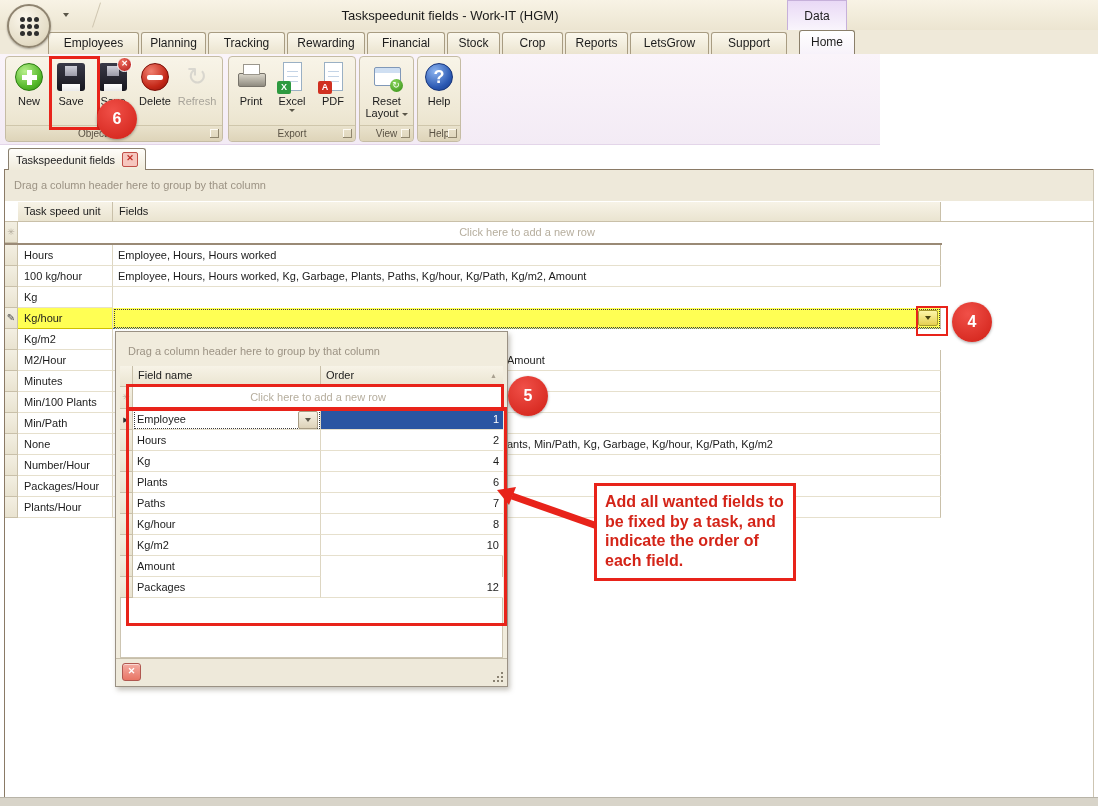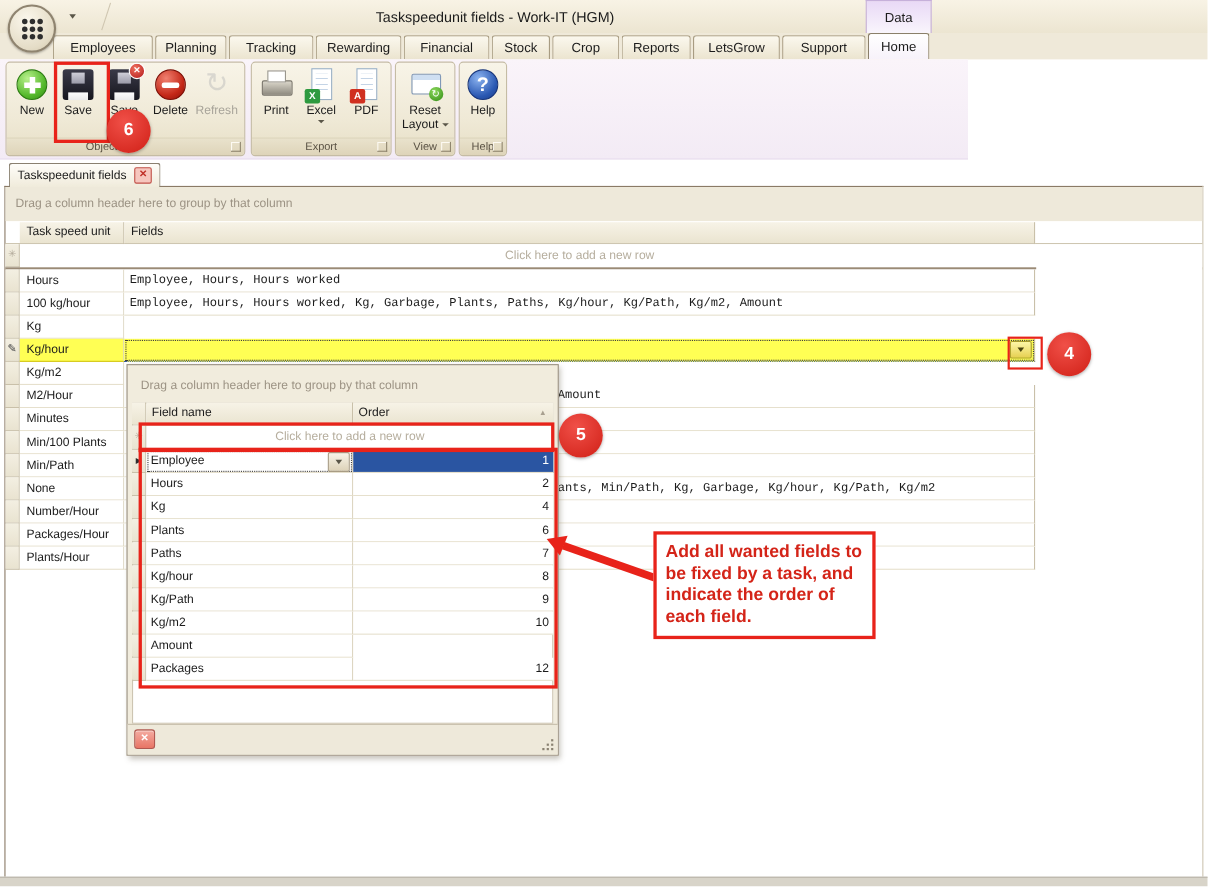--- a/index.html
+++ b/index.html
@@ -28,21 +28,21 @@
             display:flex;align-items:flex-end;padding-left:48px;box-sizing:border-box;}
   .rtab{height:22px;line-height:21px;text-align:center;font-size:12px;margin-right:2px;
         background:linear-gradient(#fbf8ee,#ebe4cf);border:1px solid #a89c82;border-bottom:none;
         border-radius:3px 3px 0 0;box-sizing:border-box;}
   .tabstrip .rtab:nth-child(1){width:91px}.tabstrip .rtab:nth-child(2){width:65px}
   .tabstrip .rtab:nth-child(3){width:77px}.tabstrip .rtab:nth-child(4){width:78px}
   .tabstrip .rtab:nth-child(5){width:78px}.tabstrip .rtab:nth-child(6){width:53px}
   .tabstrip .rtab:nth-child(7){width:61px}.tabstrip .rtab:nth-child(8){width:63px}
   .tabstrip .rtab:nth-child(9){width:79px}.tabstrip .rtab:nth-child(10){width:76px}
   .tabstrip .rtab:nth-child(11){width:56px}
-  .rtab.active{background:linear-gradient(#ffffff,#f7f2fa);border-color:#8a7f6a;height:24px;line-height:23px;}
+  .rtab.active{background:linear-gradient(#ffffff,#f7f2fa);border-color:#8a7f6a;height:24px;line-height:23px;margin-left:10px;}
 
   
   .ribbon{position:absolute;left:0;top:54px;width:880px;height:91px;
           background:linear-gradient(#faf4fa,#f3ebf5);border-bottom:1px solid #e3d5e9;box-sizing:border-box;}
   .rgroup{position:absolute;top:2px;height:86px;border:1px solid #c5bca4;border-radius:4px;box-sizing:border-box;
           background:linear-gradient(#f8f4e8,#efe9d6 62%,#e7dfc6);}
   .g1{left:5px;width:218px;}.g2{left:228px;width:128px;}.g3{left:359px;width:55px;}.g4{left:417px;width:44px;}
   .glabel{position:absolute;left:0;right:0;bottom:0;height:15px;border-top:1px solid #cfc6ab;
           background:linear-gradient(#e9e2cc,#ded4b9);border-radius:0 0 4px 4px;
           font-size:10px;color:#5a5244;display:flex;align-items:center;justify-content:center;}
@@ -119,21 +119,21 @@
   .gnew{position:absolute;left:5px;top:222px;width:1088px;height:21px;background:#fff;display:flex;}
   .gnew-text{position:absolute;left:108px;width:828px;text-align:center;color:#b6ae9e;line-height:20px;}
   .gsep{position:absolute;left:5px;top:243px;width:937px;height:2px;background:#9a8a76;}
   .grows{position:absolute;left:5px;top:245px;width:1088px;}
   .r{display:flex;height:21px;box-sizing:border-box;}
   .c0{width:13px;background:linear-gradient(#f3efe2,#e9e3d0);border-right:1px solid #c9c0a9;border-bottom:1px solid #c9c0a9;
       box-sizing:border-box;text-align:center;line-height:19px;}
   .c1{width:95px;background:#fff;border-right:1px solid #ddd6c2;border-bottom:1px solid #e6e0cd;
       box-sizing:border-box;padding-left:6px;line-height:20px;white-space:nowrap;}
   .c2{width:828px;background:#fff;border-right:1px solid #c9c0a9;border-bottom:1px solid #e6e0cd;
-      box-sizing:border-box;position:relative;line-height:20px;font-family:Liberation Mono, monospace;}
+      box-sizing:border-box;position:relative;line-height:20px;}
   .c3{flex:1;background:#fff;}
   .ftext{display:block;padding-left:5px;white-space:nowrap;overflow:hidden;}
   .tail .ftext{padding-left:394px;}
   .ed .c1{background:#ffff54;border-bottom:1px solid #cfc000;}
   .ed .c2{background:#ffff54;border-bottom:1px dotted #3a5aa0;outline:1px dotted #3c3c3c;outline-offset:-2px;}
   .newrow-ind::before{content:"✳";color:#b2aa9a;font-size:9px;}
   .pencil::before{content:"✎";color:#4a4a4a;font-size:10px;}
   .cur::before{content:"▶";color:#2e2e2e;font-size:7px;}
   .dd-btn{position:absolute;right:2px;top:2px;bottom:2px;width:18px;
           background:linear-gradient(#fdf6a8,#e6d052);border:1px solid #a89a2e;border-radius:2px;
@@ -505,25 +505,20 @@
         <div class="pc1">Paths</div>
         <div class="pc2">7</div>
       </div>
       <div class="pr">
         <div class="pc0"></div>
         <div class="pc1">Kg/hour</div>
         <div class="pc2">8</div>
       </div>
       <div class="pr">
         <div class="pc0"></div>
-        <div class="pc1">Kg/Path</div>
-        <div class="pc2">9</div>
-      </div>
-      <div class="pr">
-        <div class="pc0"></div>
         <div class="pc1">Kg/m2</div>
         <div class="pc2">10</div>
       </div>
       <div class="pr">
         <div class="pc0"></div>
         <div class="pc1">Amount</div>
       </div>
       <div class="pr">
         <div class="pc0"></div>
         <div class="pc1">Packages</div>

